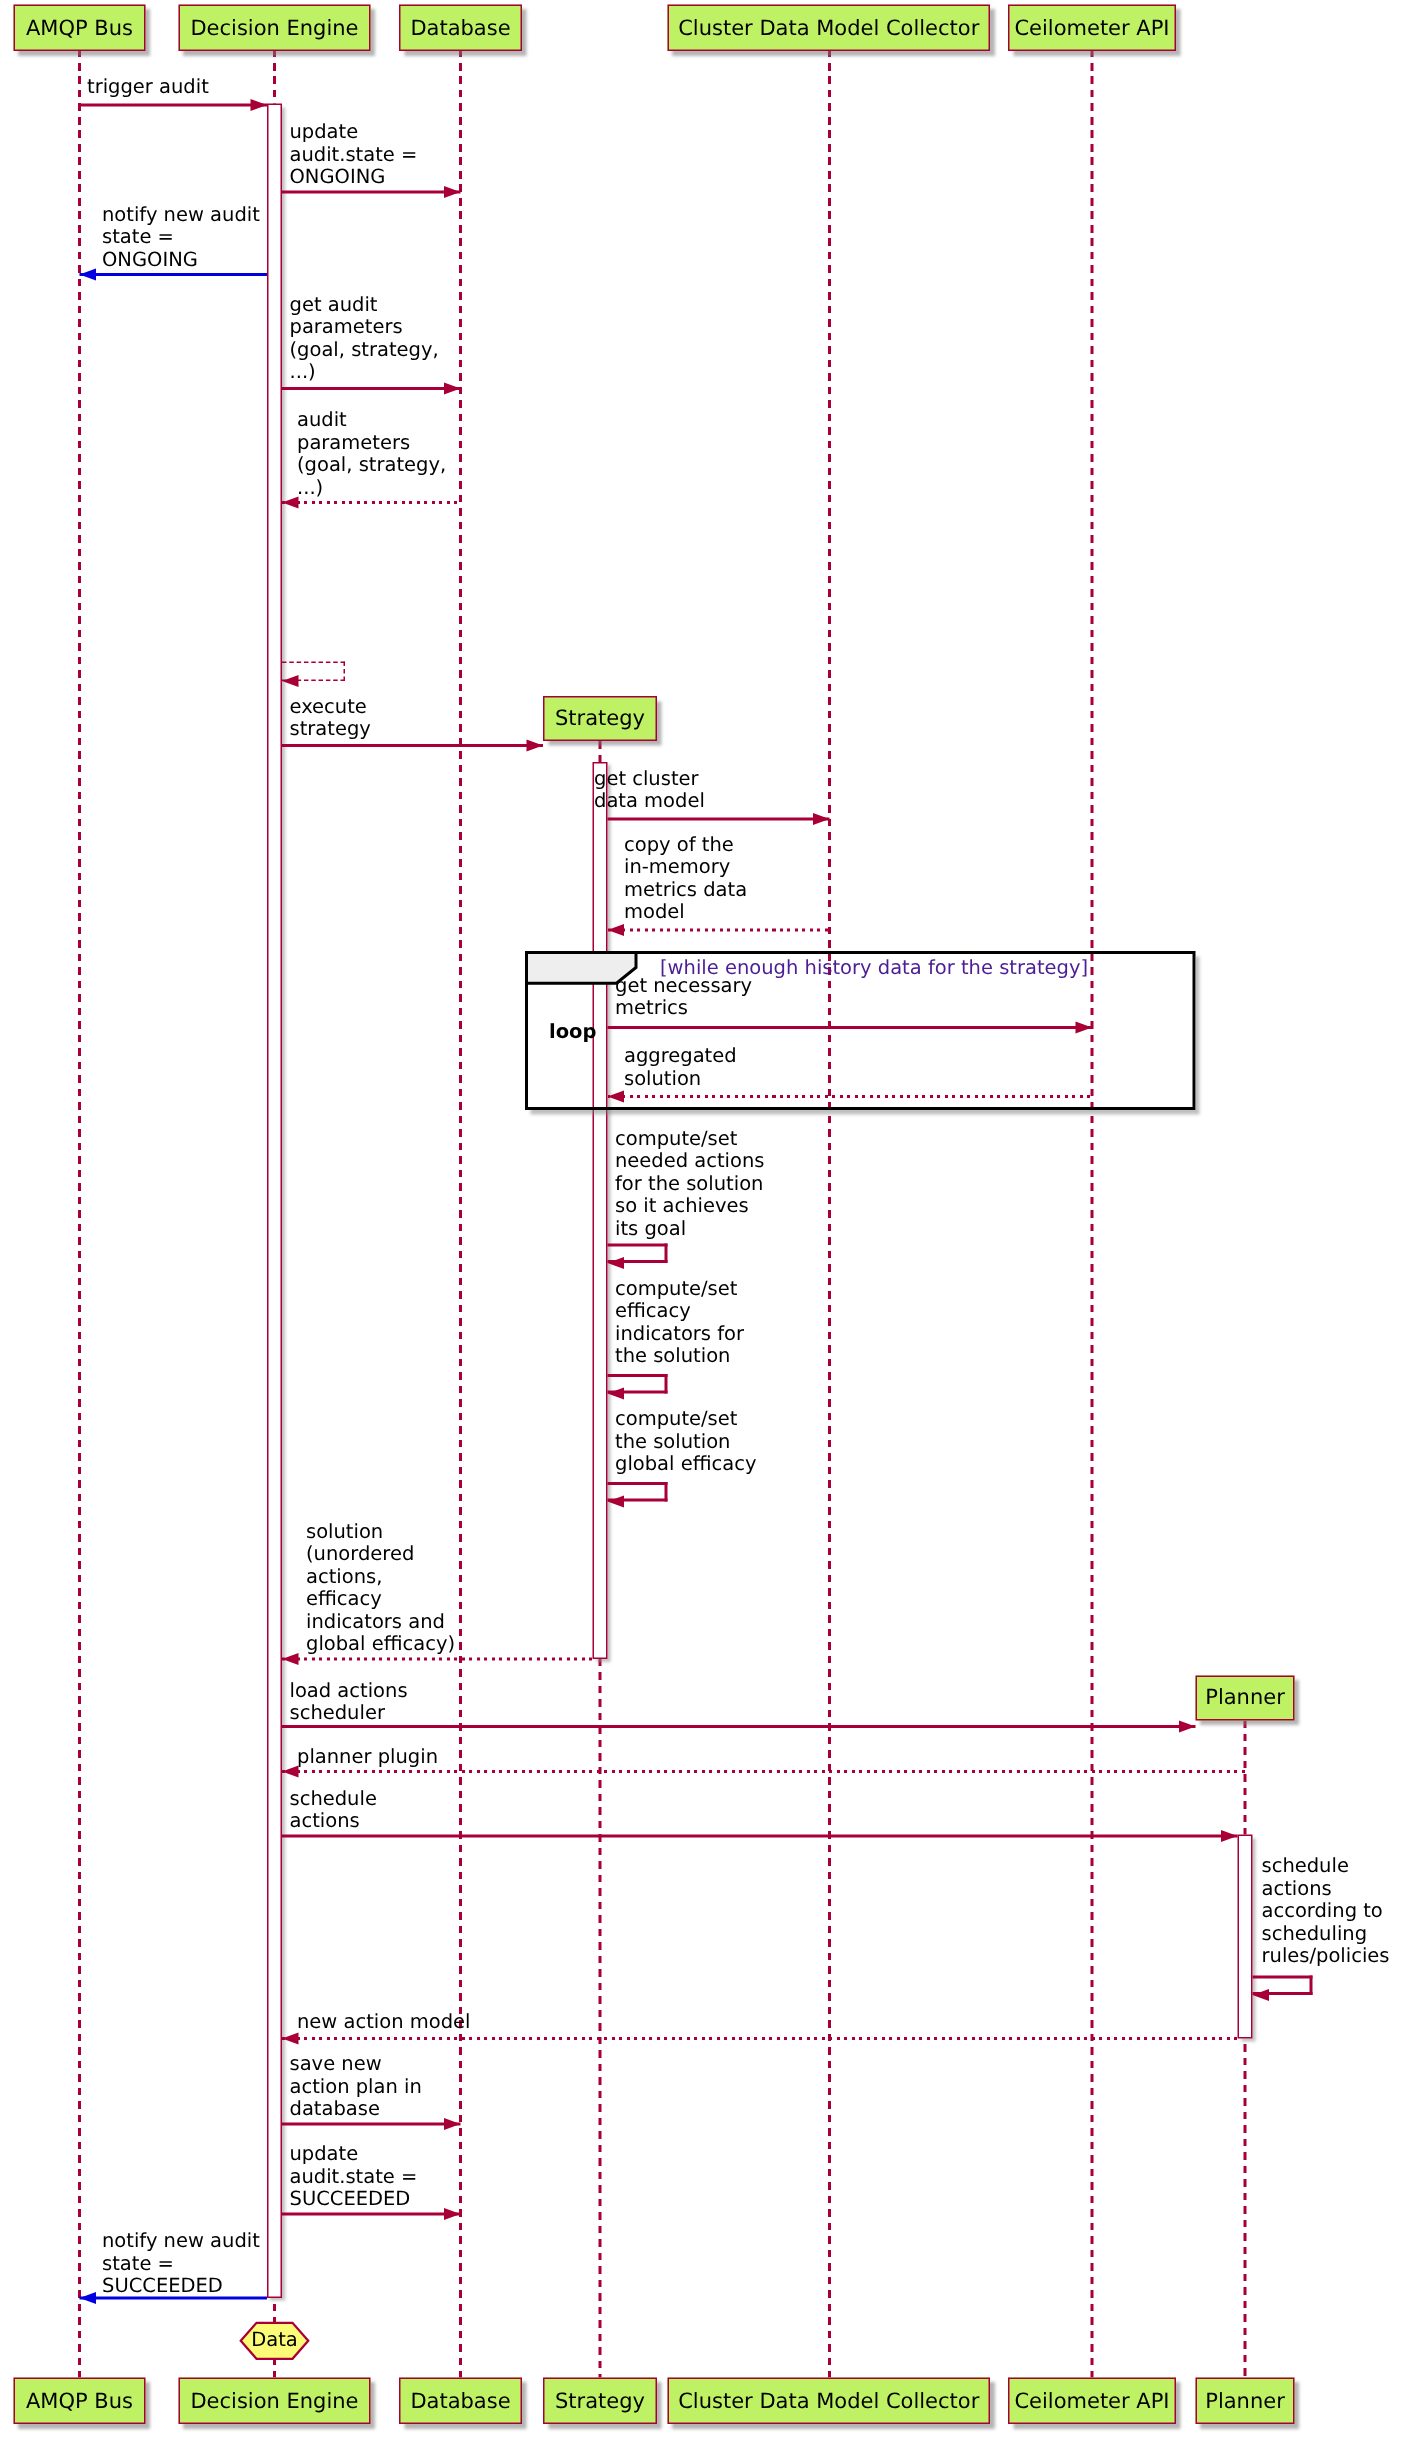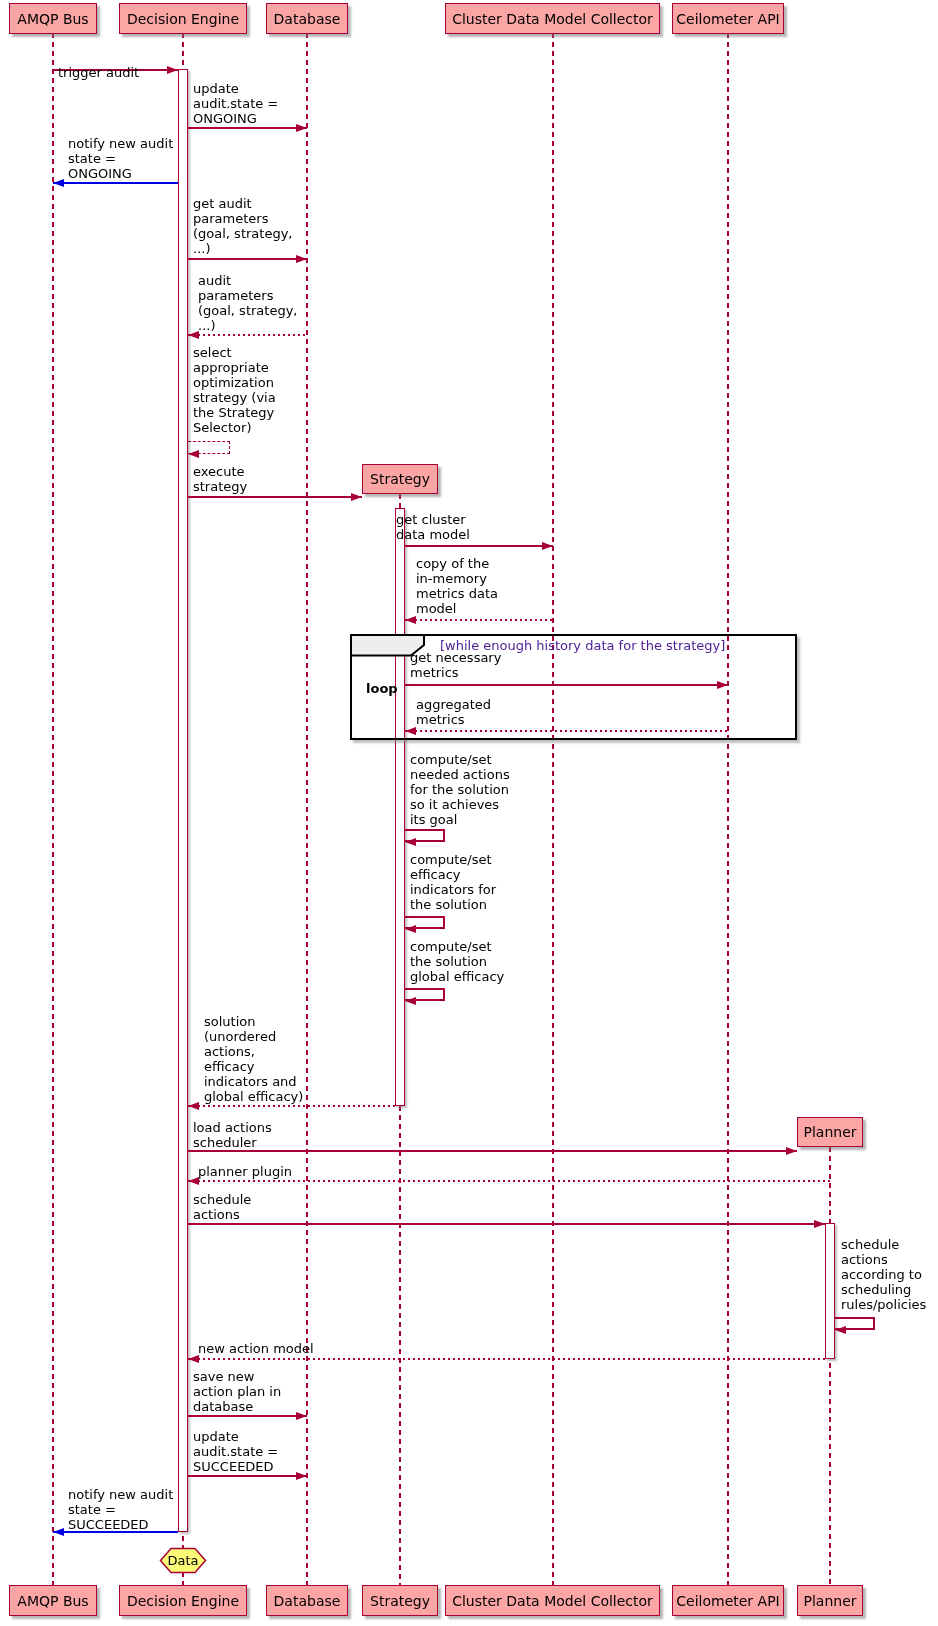--- a/index.html
+++ b/index.html
@@ -20,21 +20,21 @@
   .ah-r{position:absolute;width:0;height:0;border-top:4px solid transparent;
         border-bottom:4px solid transparent;border-left:11px solid #A80036;z-index:6;}
   .ah-l{position:absolute;width:0;height:0;border-top:4px solid transparent;
         border-bottom:4px solid transparent;border-right:11px solid #A80036;z-index:6;}
   .ah-l.blue{border-right-color:#0000E0;}
   .selfmsg{position:absolute;border:2px solid #A80036;border-left:none;
            box-sizing:border-box;z-index:5;background:transparent;}
   .selfmsg.dot{border:1.5px dashed #A80036;border-left:none;}
   .mtext{position:absolute;font-size:13px;line-height:15px;color:#000;
          white-space:pre-line;z-index:7;}
-  .pbox{position:absolute;background:#fca5a5;border:1.7px solid #A80036;box-sizing:border-box;
+  .pbox{position:absolute;background:#bef264;border:1.7px solid #A80036;box-sizing:border-box;
         box-shadow:3px 3px 2px rgba(120,120,120,.55);display:flex;align-items:center;
         justify-content:center;font-size:14px;color:#000;z-index:8;text-align:center;}
   .hexwrap{position:absolute;z-index:8;}
   .hexlabel{position:absolute;z-index:9;font-size:13px;color:#000;display:flex;
             align-items:center;justify-content:center;}
 </style>
 </head>
 <body>
 
 <div id="stage">
@@ -51,21 +51,21 @@
   <div class="act" style="left:395px;top:508px;height:598px"></div>
   <div class="act" style="left:825px;top:1223px;height:136px"></div>
 
   <div class="frame" style="left:350px;top:634px;width:447px;height:106px"></div>
   <svg class="pent" style="left:350px;top:634px" width="76" height="23">
     <path d="M1,1 H74 V11 L61,21.5 H1 Z" fill="#EEEEEE" stroke="#000000" stroke-width="2"></path>
   </svg>
   <div class="pent-label" style="left:366px;top:637px">loop</div>
   <div class="cond" style="left:440px;top:638px">[while enough history data for the strategy]</div>
 
-  <div class="mtext" style="left:58px;top:65px">trigger audit</div>
+  <div class="mtext" style="left:58px;top:51px">trigger audit</div>
   <div class="ln" style="left:53px;top:69px;width:125px"></div>
   <div class="ah-r" style="left:167px;top:66px"></div>
 
   <div class="mtext" style="left:193px;top:81px">update
 audit.state =
 ONGOING</div>
   <div class="ln" style="left:188px;top:127px;width:119px"></div>
   <div class="ah-r" style="left:296px;top:124px"></div>
 
   <div class="mtext" style="left:68px;top:136px">notify new audit
@@ -81,26 +81,20 @@
   <div class="ln" style="left:188px;top:258px;width:119px"></div>
   <div class="ah-r" style="left:296px;top:255px"></div>
 
   <div class="mtext" style="left:198px;top:273px">audit
 parameters
 (goal, strategy,
 ...)</div>
   <div class="ln dot" style="left:188px;top:334px;width:119px"></div>
   <div class="ah-l" style="left:188px;top:331px"></div>
 
-  <div class="mtext" style="left:193px;top:345px">select
-appropriate
-optimization
-strategy (via
-the Strategy
-Selector)</div>
   <div class="selfmsg dot" style="left:188px;top:441px;width:42px;height:13px"></div>
   <div class="ah-l" style="left:188px;top:450px"></div>
 
   <div class="mtext" style="left:193px;top:464px">execute
 strategy</div>
   <div class="ln" style="left:188px;top:496px;width:174px"></div>
   <div class="ah-r" style="left:351px;top:493px"></div>
 
   <div class="mtext" style="left:396px;top:512px">get cluster
 data model</div>
@@ -113,21 +107,21 @@
 model</div>
   <div class="ln dot" style="left:405px;top:619px;width:148px"></div>
   <div class="ah-l" style="left:405px;top:616px"></div>
 
   <div class="mtext" style="left:410px;top:650px">get necessary
 metrics</div>
   <div class="ln" style="left:405px;top:684px;width:323px"></div>
   <div class="ah-r" style="left:717px;top:681px"></div>
 
   <div class="mtext" style="left:416px;top:697px">aggregated
-metrics</div>
+solution</div>
   <div class="ln dot" style="left:405px;top:730px;width:323px"></div>
   <div class="ah-l" style="left:405px;top:727px"></div>
 
   <div class="mtext" style="left:410px;top:752px">compute/set
 needed actions
 for the solution
 so it achieves
 its goal</div>
   <div class="selfmsg" style="left:405px;top:829px;width:40px;height:13px"></div>
   <div class="ah-l" style="left:405px;top:838px"></div>

